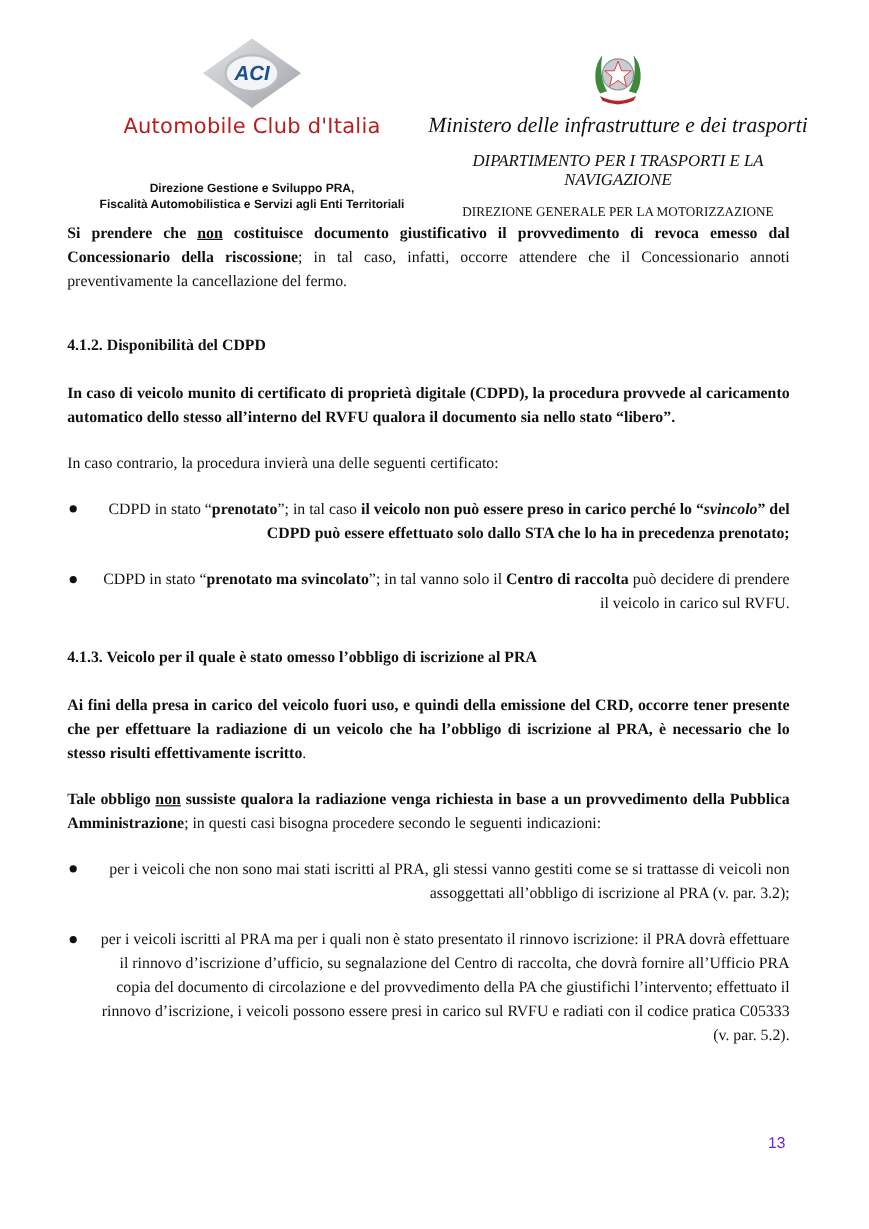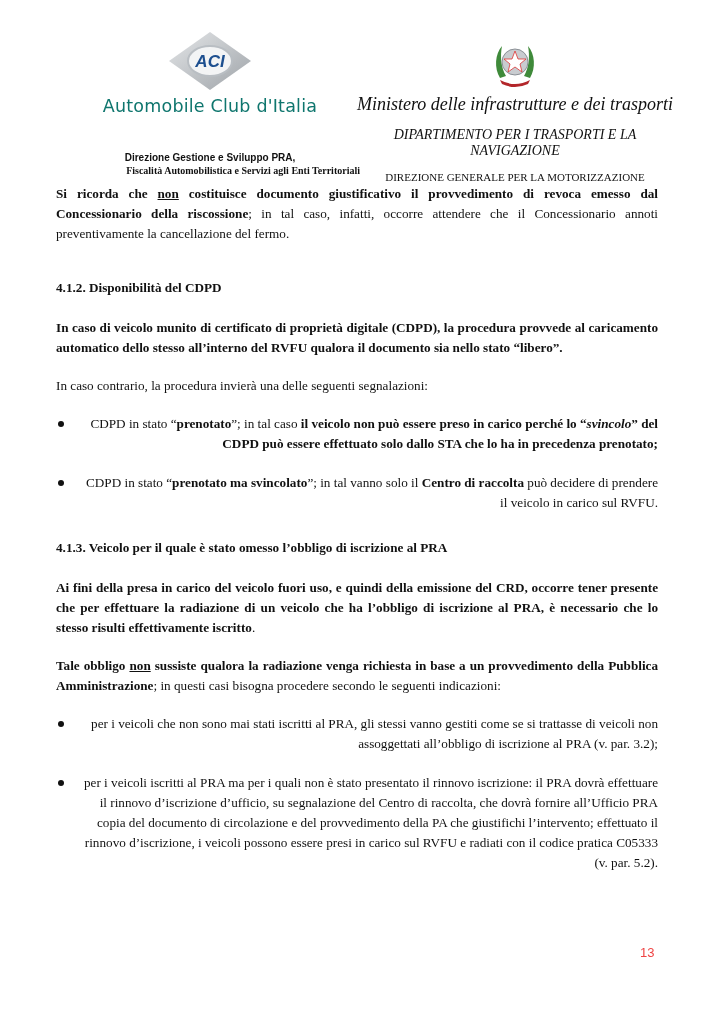--- a/index.html
+++ b/index.html
@@ -2,43 +2,43 @@
 <html><head>
 <meta charset="utf-8">
 <style>
   html, body { margin: 0; padding: 0; background: #ffffff; }
   body { width: 724px; height: 1024px; position: relative; overflow: hidden;
          font-family: "Liberation Serif", "DejaVu Serif", serif; color: #111; }
 
   .header-left { position: absolute; left: 60px; top: 30px; width: 300px; text-align: center; }
   .aci-logo { width: 86px; height: 62px; margin: 0 auto; position: relative; }
   .aci-logo svg { width: 86px; height: 62px; }
-  .aci-name { font-family: "DejaVu Sans", sans-serif; font-size: 17.5px; color: #0f766e; margin-top: 4px; letter-spacing: 0.2px; }
+  .aci-name { font-family: "DejaVu Sans", sans-serif; font-size: 17.5px; color: #b91c1c; margin-top: 4px; letter-spacing: 0.2px; }
   .aci-dir1 { font-family: "Liberation Sans", sans-serif; font-weight: bold; font-size: 10px; margin-top: 36px; }
-  .aci-dir2 { font-family: Liberation Serif, serif; font-weight: bold; font-size: 10px; margin-top: 2px; text-align: right; }
+  .aci-dir2 { font-family: Liberation Sans, sans-serif; font-weight: bold; font-size: 10px; margin-top: 2px; }
 
   .header-right { position: absolute; left: 350px; top: 38px; width: 330px; text-align: center; }
   .emblem { width: 46px; height: 52px; margin: 0 auto; }
   .emblem svg { width: 46px; height: 52px; }
   .min-name { font-style: italic; font-size: 18px; margin-top: 4px; }
   .min-dept { font-style: italic; font-size: 14px; margin-top: 12px; }
   .min-dir { font-size: 11px; margin-top: 12px; }
 
   .content { position: absolute; left: 56px; top: 184px; width: 602px; font-size: 13.2px; line-height: 20px; }
   .para { text-align: justify; margin: 0 0 18px 0; }
   .heading { font-weight: bold; margin: 0 0 20px 0; }
   .b { font-weight: bold; }
   .u { text-decoration: underline; }
   .i { font-style: italic; }
   ul.bullets { list-style: none; margin: 0; padding: 0; }
   ul.bullets li { position: relative; padding-left: 20px; margin-bottom: 19px; text-align: right; }
   ul.bullets li .dot { position: absolute; left: 2px; top: 7px; width: 6px; height: 6px; border-radius: 50%; background: #111; }
 
   .gap-lg { height: 16px; }
-  .page-num { position: absolute; left: 640px; top: 945px; font-family: "Liberation Sans", sans-serif; font-size: 13px; color: #ef4444; }
+  .page-num { position: absolute; left: 640px; top: 945px; font-family: "Liberation Sans", sans-serif; font-size: 13px; color: #6d28d9; }
 </style>
 </head>
 <body>
 
 <div class="header-left">
   <div class="aci-logo">
     <svg viewBox="0 0 86 62">
       <defs>
         <linearGradient id="g1" x1="0" y1="0" x2="1" y2="1">
           <stop offset="0" stop-color="#e4e6e8"></stop>
@@ -65,27 +65,27 @@
       <path d="M8,42 Q23,50 38,42 L36,46 Q23,52 10,46 Z" fill="#b3262a"></path>
     </svg>
   </div>
   <div class="min-name">Ministero delle infrastrutture e dei trasporti</div>
   <div class="min-dept">DIPARTIMENTO PER I TRASPORTI E LA NAVIGAZIONE</div>
   <div class="min-dir">DIREZIONE GENERALE PER LA MOTORIZZAZIONE</div>
 </div>
 
 <div class="content">
   <p class="para">
-    <span class="b">Si ricorda che </span><span class="b u">non</span><span class="b"> costituisce documento giustificativo il provvedimento di revoca emesso dal Concessionario della riscossione</span><span>; in tal caso, infatti, occorre attendere che il Concessionario annoti preventivamente la cancellazione del fermo.</span>
+    <span class="b">Si prendere che </span><span class="b u">non</span><span class="b"> costituisce documento giustificativo il provvedimento di revoca emesso dal Concessionario della riscossione</span><span>; in tal caso, infatti, occorre attendere che il Concessionario annoti preventivamente la cancellazione del fermo.</span>
   </p>
 
   <div class="gap-lg"></div>
   <p class="heading">4.1.2. Disponibilità del CDPD</p>
   <p class="para b">In caso di veicolo munito di certificato di proprietà digitale (CDPD), la procedura provvede al caricamento automatico dello stesso all’interno del RVFU qualora il documento sia nello stato “libero”.</p>
-  <p class="para">In caso contrario, la procedura invierà una delle seguenti segnalazioni:</p>
+  <p class="para">In caso contrario, la procedura invierà una delle seguenti certificato:</p>
 
   <ul class="bullets">
     <li>
       <span class="dot"></span>
       <span>CDPD in stato “</span><span class="b">prenotato</span><span>”; in tal caso </span><span class="b">il veicolo non può essere preso in carico perché lo “</span><span class="b i">svincolo</span><span class="b">” del CDPD può essere effettuato solo dallo STA che lo ha in precedenza prenotato;</span>
     </li>
     <li>
       <span class="dot"></span>
       <span>CDPD in stato “</span><span class="b">prenotato ma svincolato</span><span>”; in tal vanno solo il </span><span class="b">Centro di raccolta</span><span> può decidere di prendere il veicolo in carico sul RVFU.</span>
     </li>

